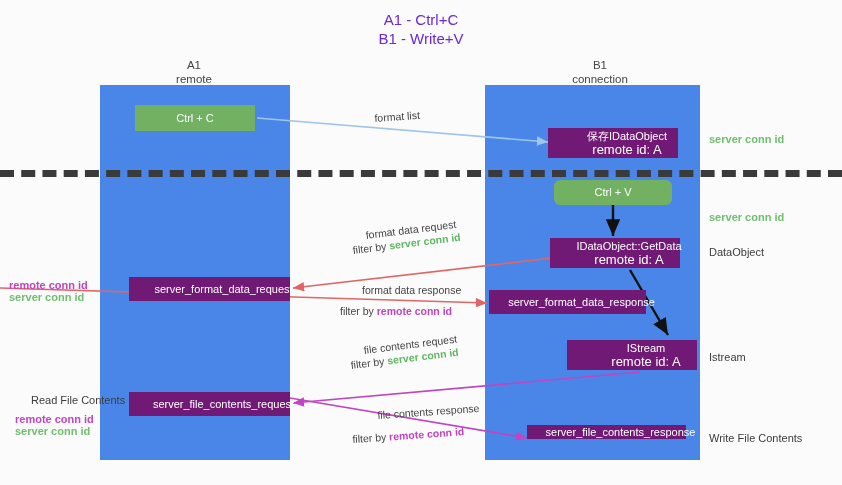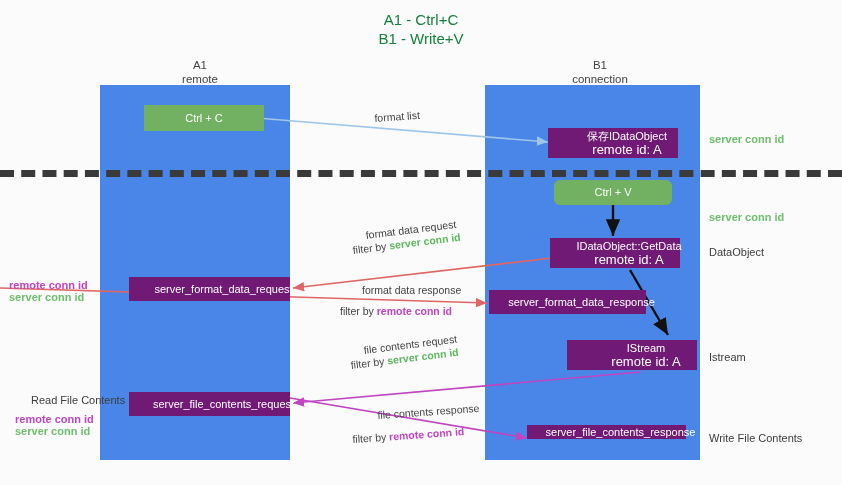--- a/index.html
+++ b/index.html
@@ -9,21 +9,21 @@
     font-family:"Liberation Sans","DejaVu Sans",sans-serif;
     position:relative;overflow:hidden;
     color:#3c3c3c;
   }
   .canvas{position:absolute;inset:0;}
   .abs{position:absolute;}
 
   
   .title{
     left:0;top:10px;width:842px;text-align:center;
-    font-size:15px;line-height:19px;color:#15803d;
+    font-size:15px;line-height:19px;color:#6d28d9;
   }
 
   
   .lane-head{
     text-align:center;font-size:11.5px;line-height:14px;color:#444;
   }
 
   
   .lane{
     background:#4a86e8;
@@ -62,21 +62,21 @@
 </head>
 <body>
 
 <div class="canvas">
 
   <div class="abs title">
     <div>A1 - Ctrl+C</div>
     <div>B1 - Write+V</div>
   </div>
 
-  <div class="abs lane-head" style="left:140px;top:58px;width:120px;">
+  <div class="abs lane-head" style="left:134px;top:58px;width:120px;">
     <div>A1</div>
     <div>remote</div>
   </div>
   <div class="abs lane-head" style="left:535px;top:58px;width:130px;">
     <div>B1</div>
     <div>connection</div>
   </div>
 
   <div class="abs lane" style="left:100px;top:85px;width:190px;height:375px;"></div>
   <div class="abs lane" style="left:485px;top:85px;width:215px;height:375px;"></div>
@@ -107,21 +107,21 @@
 
     <line x1="0" y1="288" x2="487" y2="303" stroke="#e06666" stroke-width="1.6" marker-end="url(#ah-red)"></line>
 
     <line x1="640" y1="372" x2="293" y2="403" stroke="#c045c0" stroke-width="1.6" marker-end="url(#ah-mag)"></line>
 
     <line x1="290" y1="398" x2="527" y2="438" stroke="#c045c0" stroke-width="1.6" marker-end="url(#ah-mag)"></line>
   </svg>
 
   <div class="abs divider"></div>
 
-  <div class="abs box green" style="left:144px;top:105px;width:120px;height:26px;">
+  <div class="abs box green" style="left:135px;top:105px;width:120px;height:26px;">
     <div>Ctrl + C</div>
   </div>
 
   <div class="abs box orange" style="left:548px;top:128px;width:130px;height:30px;">
     <div>保存IDataObject</div>
     <div class="l2">remote id: A</div>
   </div>
 
   <div class="abs box green" style="left:554px;top:180px;width:118px;height:25px;border-radius:6px;">
     <div>Ctrl + V</div>

